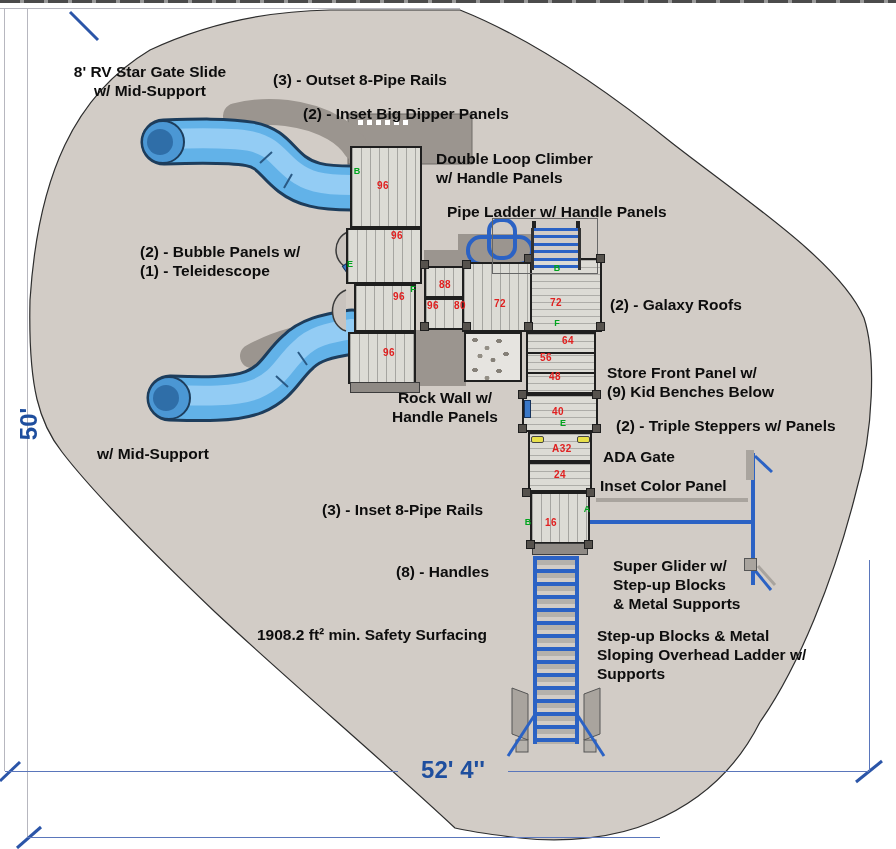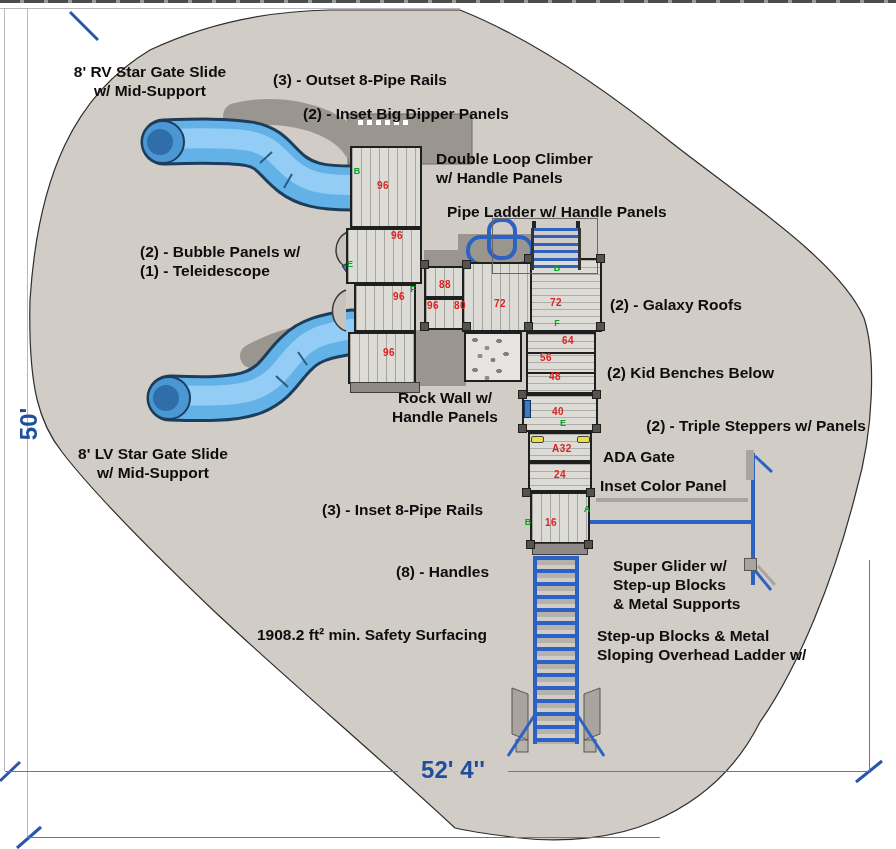--- a/index.html
+++ b/index.html
@@ -207,23 +207,24 @@
         <div>w/ Handle Panels</div>
       </div>
       <div class="anno" style="left: 140px; top: 223px; width: 190px; text-align: left; margin-top: 19px;">
         <div>(2) - Bubble Panels w/</div>
         <div>(1) - Teleidescope</div>
       </div>
       <div class="anno" style="left: 610px; top: 295px; width: 170px; text-align: left;">
         <div>(2) - Galaxy Roofs</div>
       </div>
       <div class="anno" style="left: 607px; top: 363px; width: 200px; text-align: left;">
-        <div>(2) Kid Benches Below</div>
-      </div>
-      <div class="anno" style="left: 616px; top: 416px; width: 250px; text-align: right;">
+        <div>Store Front Panel w/</div>
+        <div>(9) Kid Benches Below</div>
+      </div>
+      <div class="anno" style="left: 616px; top: 416px; width: 250px; text-align: left;">
         <div>(2) - Triple Steppers w/ Panels</div>
       </div>
       <div class="anno" style="left: 603px; top: 447px; width: 110px; text-align: left;">
         <div>ADA Gate</div>
       </div>
       <div class="anno" style="left: 600px; top: 476px; width: 160px; text-align: left;">
         <div>Inset Color Panel</div>
       </div>
       <div class="anno" style="left: 380px; top: 388px; width: 130px; text-align: center;">
         <div>Rock Wall w/</div>
@@ -239,23 +240,23 @@
         <div>1908.2 ft² min. Safety Surfacing</div>
       </div>
       <div class="anno" style="left: 613px; top: 556px; width: 170px; text-align: left;">
         <div>Super Glider w/</div>
         <div>Step-up Blocks</div>
         <div>&amp; Metal Supports</div>
       </div>
       <div class="anno" style="left: 597px; top: 626px; width: 240px; text-align: left;">
         <div>Step-up Blocks &amp; Metal</div>
         <div>Sloping Overhead Ladder w/</div>
+        <div>Supports</div>
       </div>
       <div class="anno" style="left: 48px; top: 444px; width: 210px; text-align: center;">
-        <div>8' LV Star Gate Slide</div>
         <div>w/ Mid-Support</div>
       </div>
       <span class="decknum" style="left: 383px; top: 185px;">96</span>
       <span class="decknum" style="left: 397px; top: 235px;">96</span>
       <span class="decknum" style="left: 399px; top: 296px;">96</span>
       <span class="decknum" style="left: 389px; top: 352px;">96</span>
       <span class="decknum" style="left: 445px; top: 284px;">88</span>
       <span class="decknum" style="left: 433px; top: 305px;">96</span>
       <span class="decknum" style="left: 460px; top: 305px;">80</span>
       <span class="decknum" style="left: 500px; top: 303px;">72</span>

